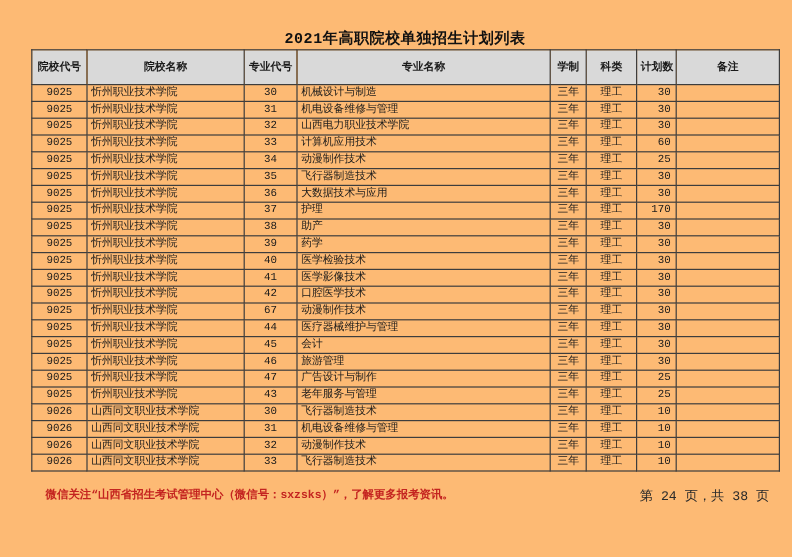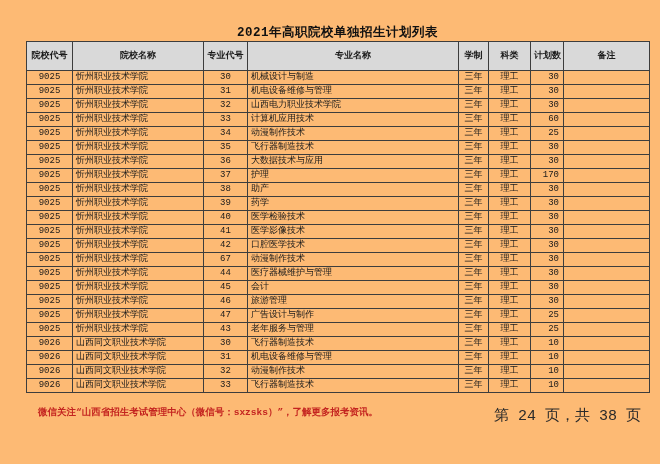--- a/index.html
+++ b/index.html
@@ -68,21 +68,21 @@
     align-items: flex-start;
   }
   .wechat-notice {
     font-size: 9.5px;
     font-weight: bold;
     color: var(--notice-red);
     padding-left: 12px;
     white-space: nowrap;
   }
   .page-indicator {
-    font-size: 15px;
+    font-size: 11px;
     color: #2a2a2a;
     padding-right: 8px;
     white-space: nowrap;
   }
 </style>
 </head>
 <body>
 
 <div class="page">
 

